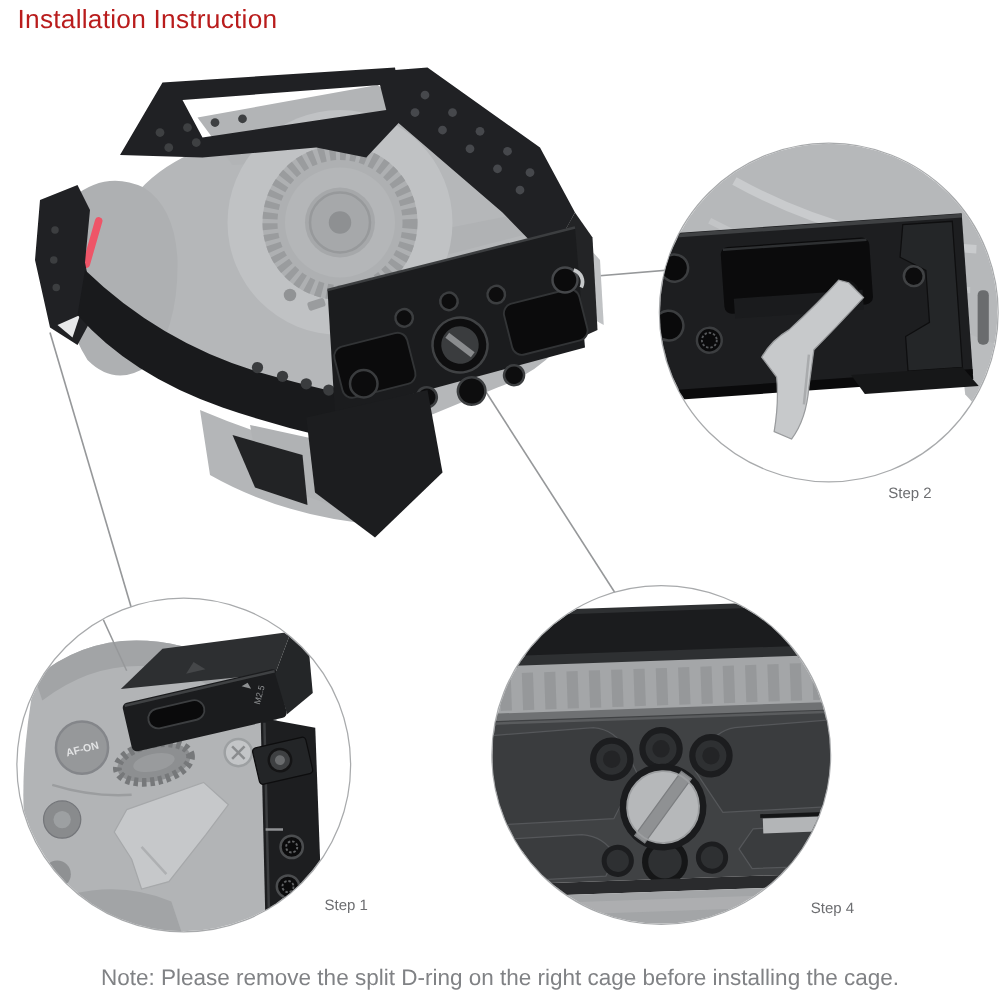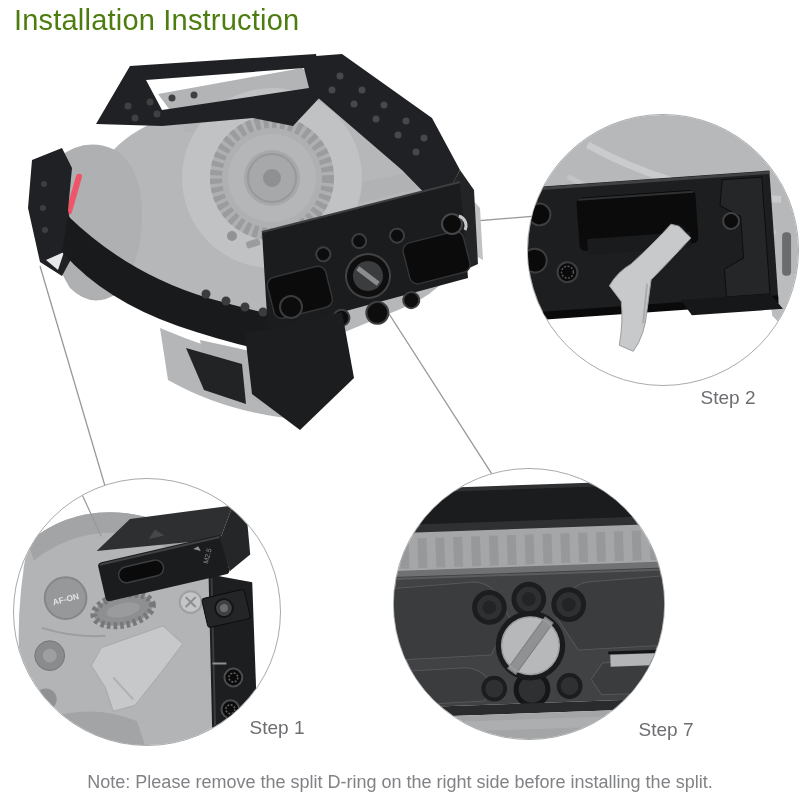--- a/index.html
+++ b/index.html
@@ -1,34 +1,34 @@
 <!DOCTYPE html>
 <html><head>
 <meta charset="utf-8">
 <style>
   html,body{margin:0;padding:0;}
   body{
     width:800px;height:800px;position:relative;overflow:hidden;background:#ffffff;
     font-family:"Liberation Sans", sans-serif;
   }
   .page-title{
-    position:absolute;left:14px;top:4px;font-size:29px;letter-spacing:.2px;color:#4d7c0f;
+    position:absolute;left:14px;top:4px;font-size:21px;letter-spacing:.2px;color:#b91c1c;
   }
   .main-illustration{position:absolute;left:10px;top:48px;width:490px;height:405px;}
   .connector-svg{position:absolute;left:0;top:0;width:800px;height:800px;pointer-events:none;}
   .callout{
     position:absolute;border:1.5px solid #a8aaac;border-radius:50%;background:#fff;
     overflow:hidden;box-sizing:border-box;
   }
   .callout svg{display:block;width:100%;height:100%;}
   #callout-step2{left:527px;top:114px;width:272px;height:272px;}
   #callout-step1{left:393px;top:468px;width:272px;height:272px;}
   #callout-step3{left:13px;top:478px;width:268px;height:268px;}
   .step-label{
-    position:absolute;font-size:19px;color:#6d6e71;transform:translateX(-50%);white-space:nowrap;
+    position:absolute;font-size:12px;color:#6d6e71;transform:translateX(-50%);white-space:nowrap;
   }
   #label-step2{left:728px;top:387px;}
   #label-step1{left:666px;top:719px;}
   #label-step3{left:277px;top:717px;}
   .note{
     position:absolute;left:0;right:0;top:772px;text-align:center;
     font-size:18px;color:#808285;
   }
 </style>
 </head>
@@ -271,17 +271,17 @@
     </g>
     <g transform="rotate(-13 212 132)">
       <rect x="192" y="116" width="44" height="30" rx="3" fill="#232527" stroke="#0d0d0e"></rect>
       <circle cx="212" cy="130" r="9" fill="#3e4042" stroke="#141415" stroke-width="2"></circle>
       <circle cx="212" cy="130" r="4" fill="#6a6c6e"></circle>
     </g>
     <line x1="66" y1="10" x2="88" y2="58" stroke="#96989a" stroke-width="1.2"></line>
   </svg>
 </div>
 
-<div class="step-label" id="label-step1">Step 7</div>
+<div class="step-label" id="label-step1">Step 4</div>
 <div class="step-label" id="label-step2">Step 2</div>
 <div class="step-label" id="label-step3">Step 1</div>
 
-<div class="note">Note: Please remove the split D-ring on the right side before installing the split.</div>
+<div class="note">Note: Please remove the split D-ring on the right cage before installing the cage.</div>
 
 </body></html>

